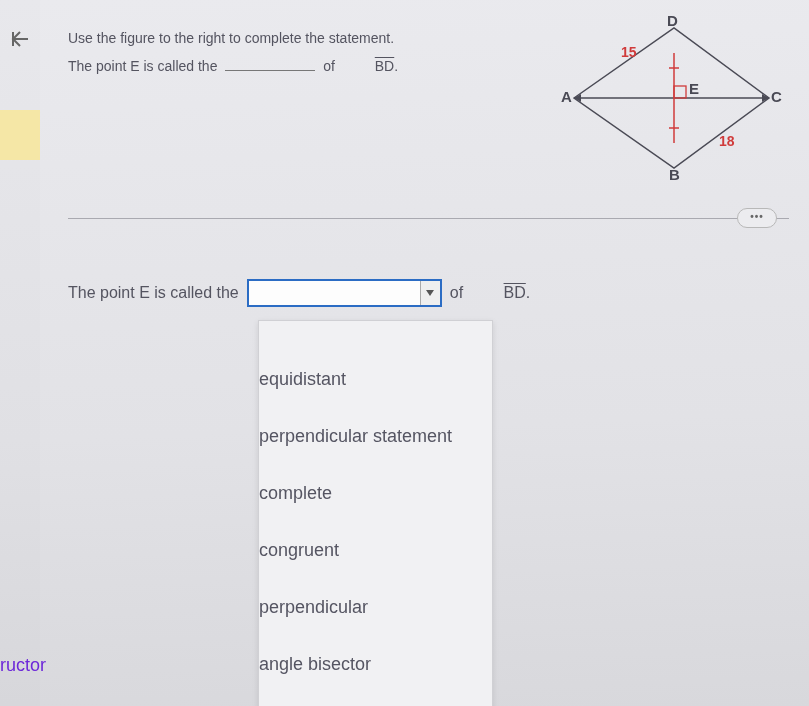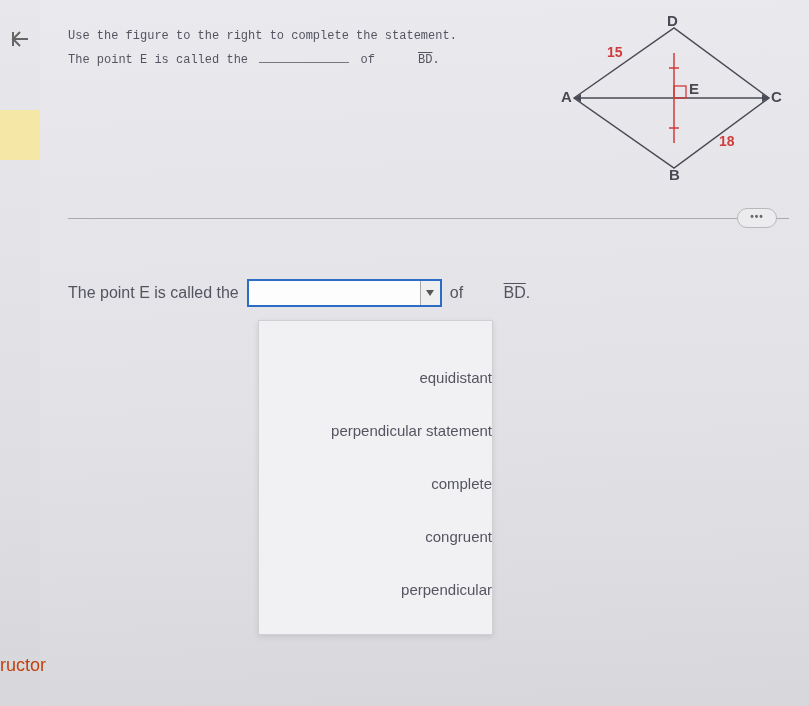--- a/index.html
+++ b/index.html
@@ -39,25 +39,24 @@
     background: #f5e7a6;
     z-index: 2;
   }
   .question-top {
     display: flex;
     justify-content: space-between;
     align-items: flex-start;
   }
   .question-text {
     flex: 1;
-    font-size: 12px;
+    font-size: 14px;
     color: #545460;
     line-height: 2.0;
     padding-top: 6px;
-    font-family: Liberation Mono, monospace;
   }
   .blank-line {
     display: inline-block;
     border-bottom: 1px solid #777;
     width: 90px;
     height: 12px;
     vertical-align: baseline;
     margin: 0 4px;
   }
   .overline { text-decoration: overline; padding-left: 36px; }
@@ -129,32 +128,32 @@
     position: absolute;
     top: 320px;
     left: 258px;
     width: 235px;
     background: #f1f1f3;
     border: 1px solid #d0d0d4;
     box-shadow: 0 2px 6px rgba(0,0,0,0.1);
     padding: 30px 0 18px 0;
   }
   .dropdown-item {
-    text-align: right;
+    text-align: left;
     padding: 18px 0;
-    font-size: 15px;
+    font-size: 18px;
     color: #555562;
     cursor: pointer;
   }
   .ructor {
     position: absolute;
     left: 0;
     bottom: 30px;
     font-size: 18px;
-    color: #c2410c;
+    color: #6d28d9;
     font-weight: 500;
   }
   .vlabel {
     position: absolute;
     font-size: 15px;
     font-weight: bold;
     color: #4a4a55;
   }
   .red-num {
     position: absolute;
@@ -204,21 +203,21 @@
         <rect x="115" y="68" width="12" height="12" fill="none" stroke="#d03b3b" stroke-width="1.3"></rect>
 
         <line x1="110" y1="50" x2="120" y2="50" stroke="#d03b3b" stroke-width="1.5"></line>
         <line x1="110" y1="110" x2="120" y2="110" stroke="#d03b3b" stroke-width="1.5"></line>
       </svg>
       <span class="vlabel" style="left:108px; top:-6px;">D</span>
       <span class="vlabel" style="left:2px; top:70px;">A</span>
       <span class="vlabel" style="left:212px; top:70px;">C</span>
       <span class="vlabel" style="left:110px; top:148px;">B</span>
       <span class="vlabel" style="left:130px; top:62px;">E</span>
-      <span class="red-num" style="left:48px; top:26px;">15</span>
+      <span class="red-num" style="left:62px; top:26px;">15</span>
       <span class="red-num" style="left:160px; top:115px;">18</span>
     </div>
   </div>
 
   <div class="divider-row">
     <hr class="hr">
     <div class="dots-btn">•••</div>
   </div>
 
   <div class="answer-area">
@@ -238,15 +237,16 @@
   </div>
 
 </div>
 
 <div class="dropdown-menu">
   <div class="dropdown-item">equidistant</div>
   <div class="dropdown-item">perpendicular statement</div>
   <div class="dropdown-item">complete</div>
   <div class="dropdown-item">congruent</div>
   <div class="dropdown-item">perpendicular</div>
+  <div class="dropdown-item">angle bisector</div>
 </div>
 
 <div class="ructor">ructor</div>
 
 </body></html>

